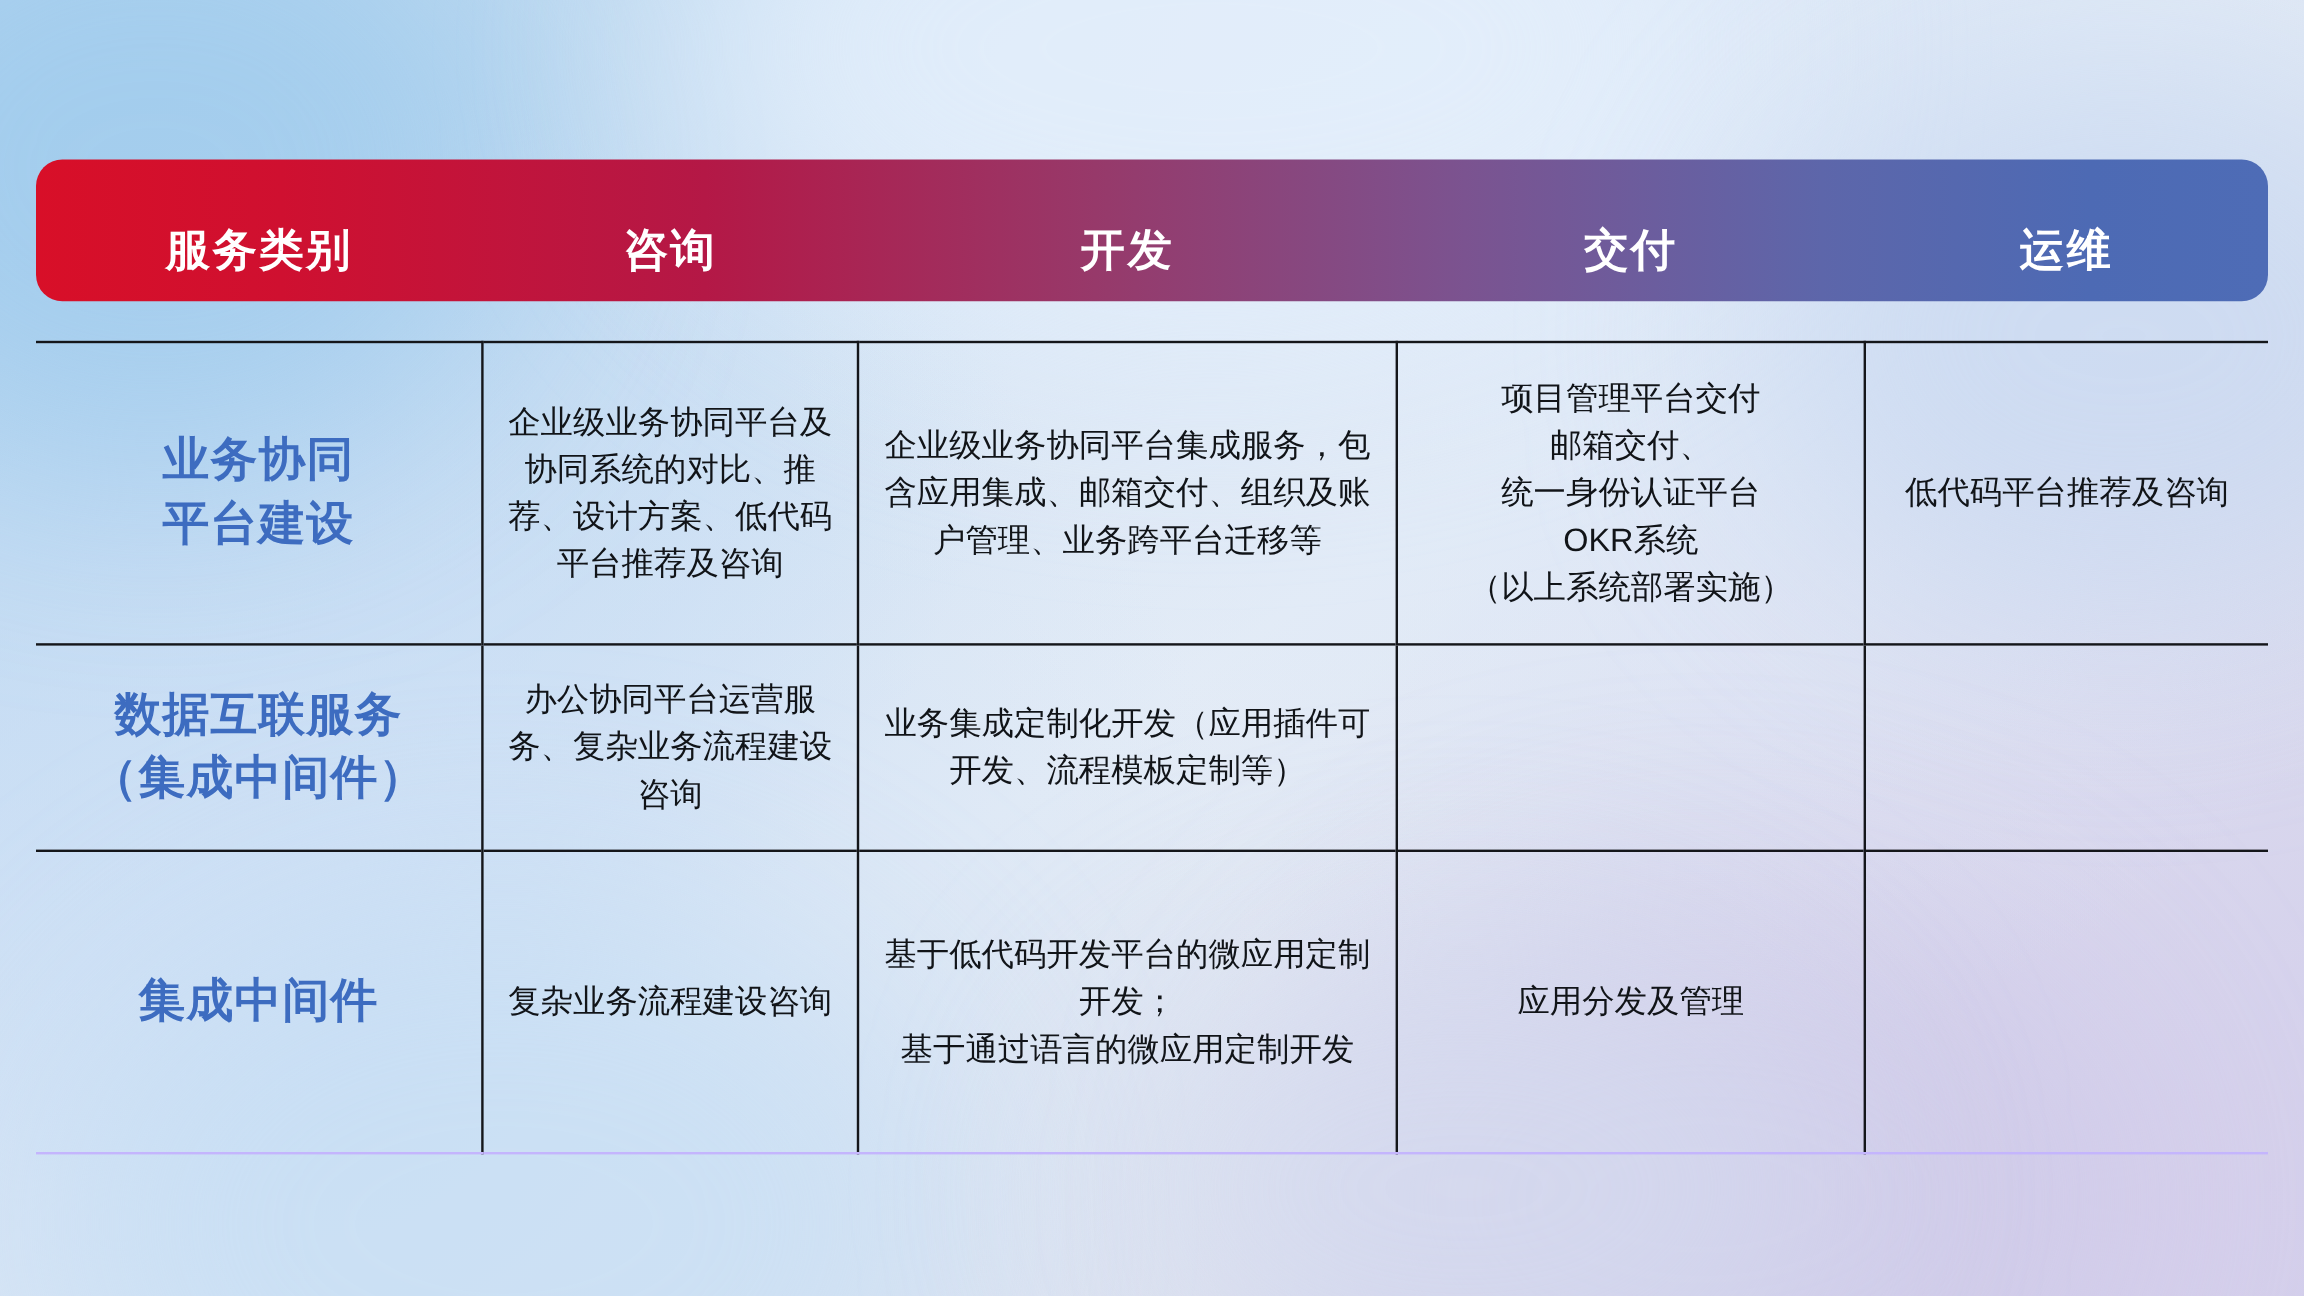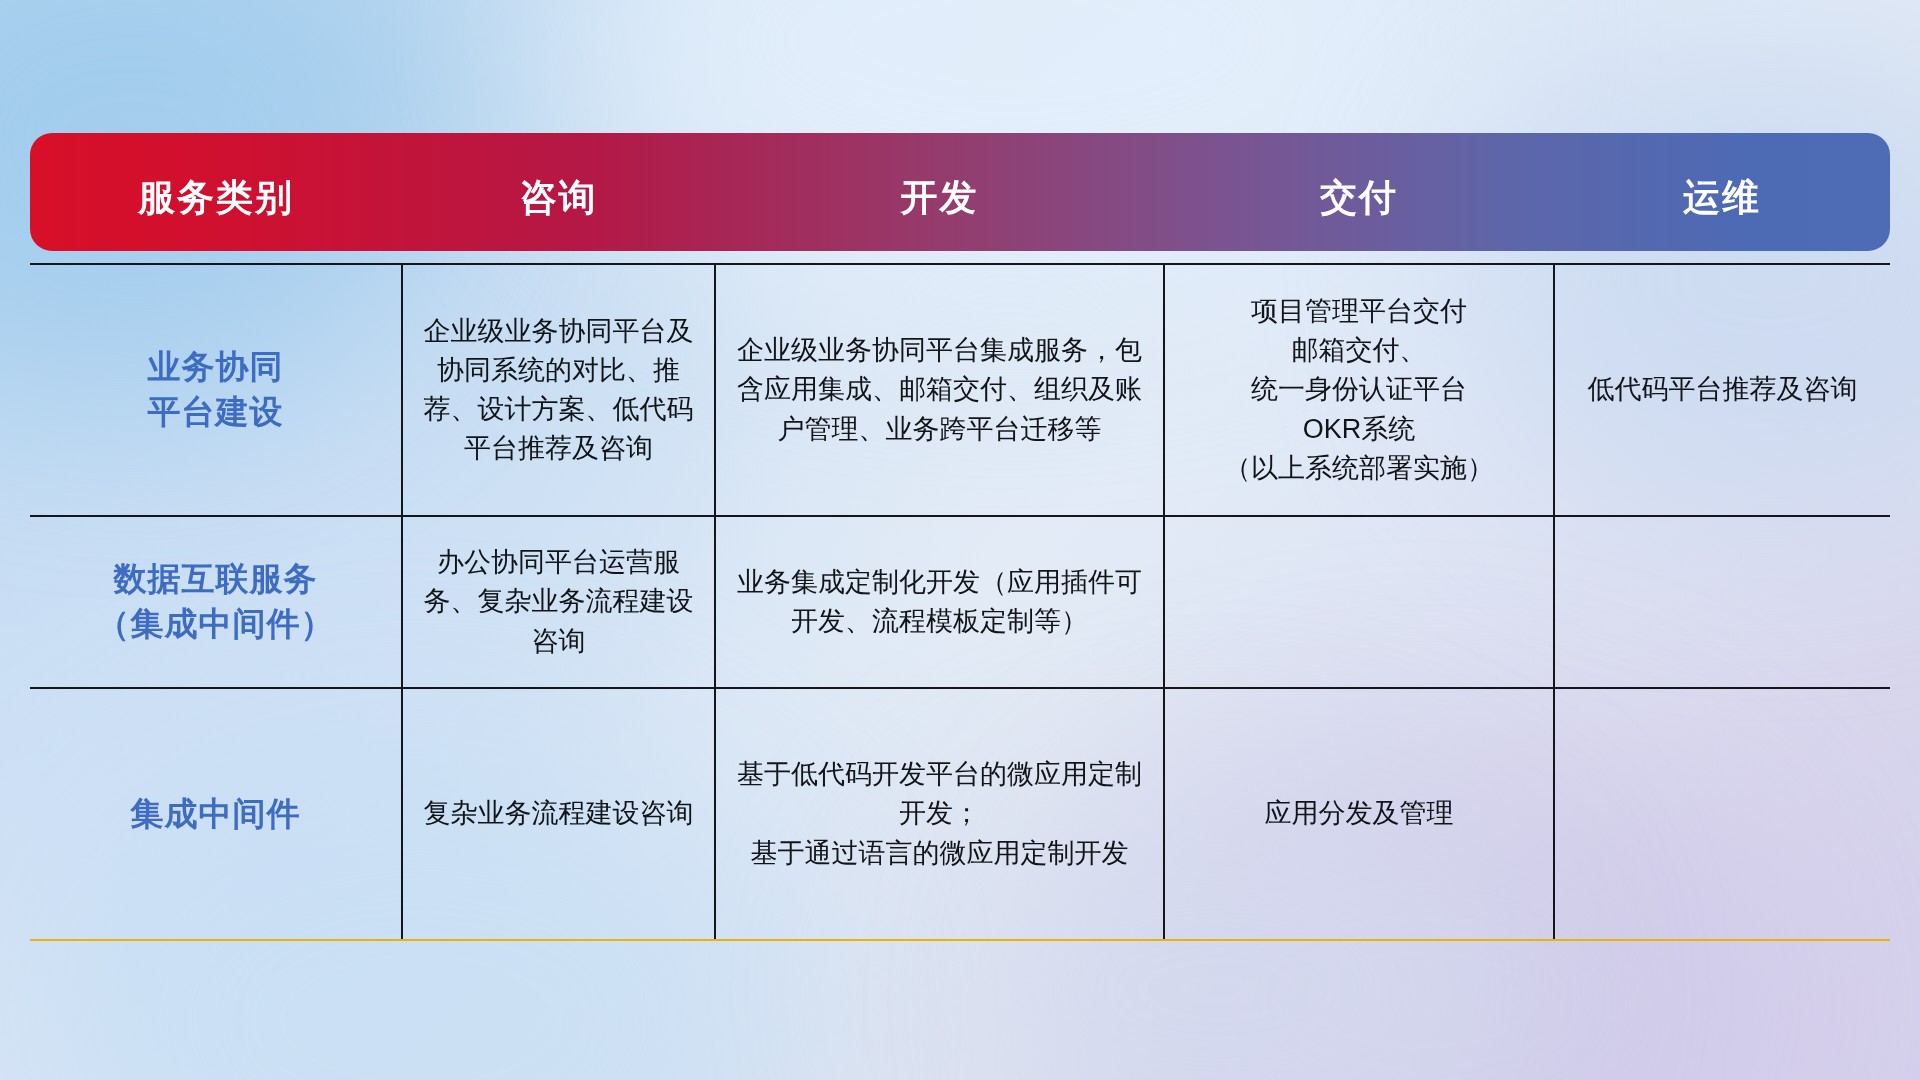--- a/index.html
+++ b/index.html
@@ -41,21 +41,21 @@
     width: 1860px;
   }
 
   table.svc-table {
     width: 100%;
     border-collapse: collapse;
     table-layout: fixed;
   }
 
   thead th {
-    height: 131px;
+    height: 152px;
     color: #ffffff;
     font-size: 37px;
     font-weight: bold;
     letter-spacing: 2px;
     text-align: center;
     vertical-align: middle;
     border: none;
     position: relative;
     z-index: 2;
   }
@@ -89,27 +89,27 @@
     padding: 14px 16px;
     color: #111418;
     font-size: 27px;
     line-height: 1.45;
     background: transparent;
   }
 
   tbody td.vline { border-right: 2px solid #14161a; }
 
   tbody tr.row td { border-top: 2px solid #14161a; border-bottom: none; }
-  tbody tr.row:last-child td { border-bottom: 2px solid #eab308; }
+  tbody tr.row:last-child td { border-bottom: 2px solid #c4b5fd; }
 
   
   tbody td.cat {
     color: #3d6cc0;
     font-weight: bold;
-    font-size: 33px;
+    font-size: 39px;
     line-height: 1.35;
     letter-spacing: 1px;
     margin-top: 17px;
   }
 
   .r1 { height: 252px; }
   .r2 { height: 172px; }
   .r3 { height: 252px; }
 
   

